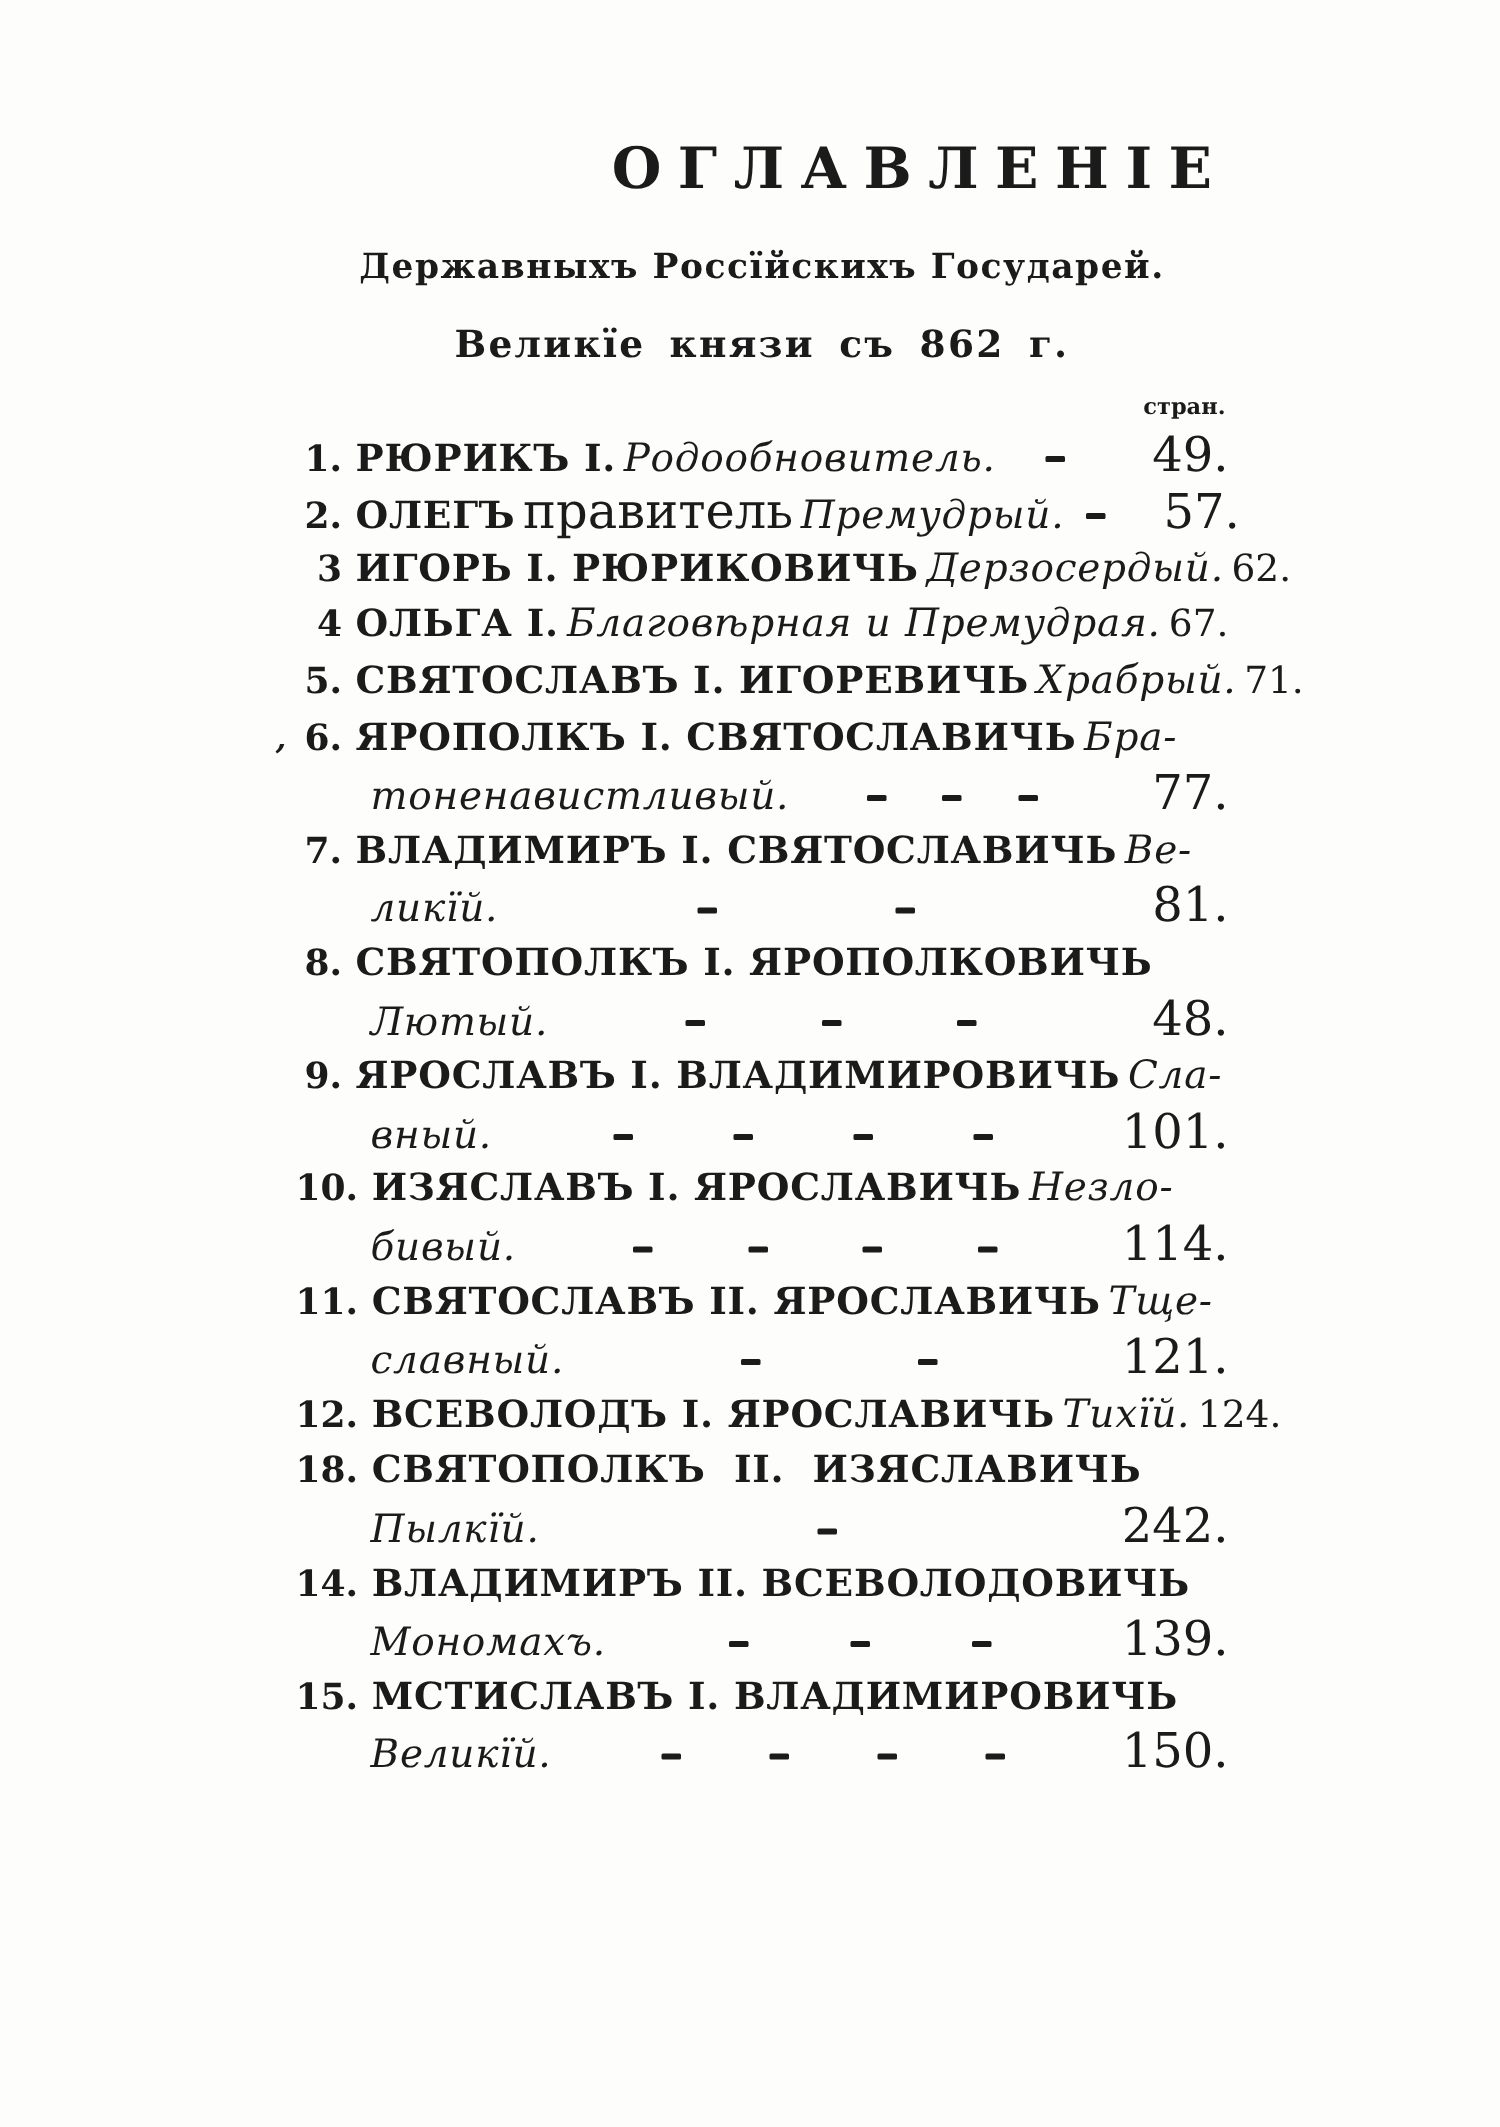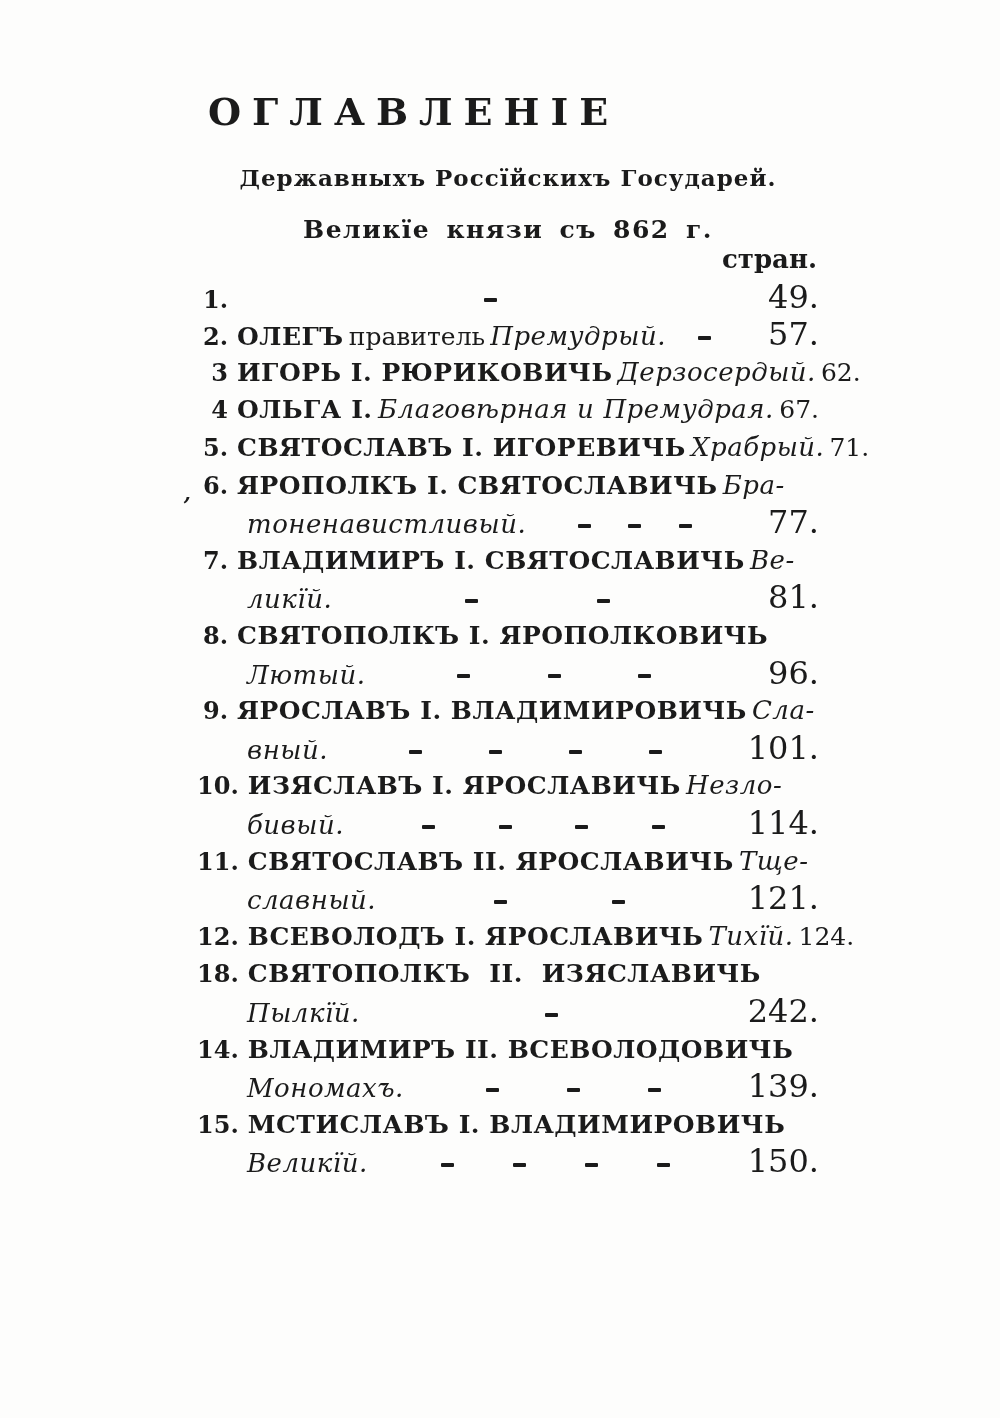--- a/index.html
+++ b/index.html
@@ -6,48 +6,48 @@
   .page{
     position:relative;
     width:1000px;height:1418px;
     background:#fdfdfc;
     font-family:"DejaVu Serif","Liberation Serif",serif;
     color:#1b1b1b;
     overflow:hidden;
   }
   .content{position:absolute;left:197px;top:90px;width:622px;}
   .title{
-    text-align:left;font-size:38px;font-weight:bold;
+    text-align:right;font-size:38px;font-weight:bold;
     letter-spacing:11px;padding-left:11px;line-height:1.15;
     white-space:nowrap;
   }
   .subtitle{
     text-align:center;font-size:23px;font-weight:bold;
     margin-top:30px;letter-spacing:1px;white-space:nowrap;
   }
   .subheading{
     text-align:center;font-size:25px;font-weight:bold;
     margin-top:24px;letter-spacing:1.5px;word-spacing:6px;white-space:nowrap;
   }
   .col-label{
-    text-align:right;font-size:26px;font-weight:bold;
-    margin-top:0;padding-right:2px;
+    text-align:right;font-size:15px;font-weight:bold;
+    margin-top:18px;padding-right:2px;
   }
   .list{margin-top:5px;}
   .line{
     display:flex;align-items:baseline;
     height:37.6px;line-height:37.6px;white-space:nowrap;
   }
   .num{
     flex:0 0 31px;text-align:right;padding-right:9px;
     font-size:24px;font-weight:bold;
   }
   .caps{font-weight:bold;font-size:25px;letter-spacing:0.5px;}
   .ep{font-style:italic;font-weight:normal;font-size:26px;letter-spacing:0.5px;}
-  .plain{font-weight:normal;font-size:25px;}
+  .plain{font-weight:normal;font-size:33px;}
   .fill{flex:1 1 auto;min-width:0;}
   .just{text-align:justify;text-align-last:justify;}
   .no-pg{padding-right:58px;}
   .cont{padding-left:10px;}
   .segs{flex:0 0 auto;}
   .dashes{
     flex:1 1 auto;align-self:stretch;
     display:flex;align-items:center;justify-content:space-evenly;
     padding:0 14px;
   }
@@ -66,20 +66,21 @@
   <span class="artifact">’</span>
   <div class="content">
     <div class="title">ОГЛАВЛЕНІЕ</div>
     <div class="subtitle">Державныхъ Россїйскихъ Государей.</div>
     <div class="subheading">Великїе князи съ 862 г.</div>
     <div class="col-label">стран.</div>
     <div class="list" id="toc-list">
         <div class="entry">
           <div class="line">
             <span class="num">1.</span>
+            <span class="segs"><span class="caps">РЮРИКЪ I.</span> <span class="ep">Родообновитель.</span></span>
             <span class="dashes">
               <span class="dash"></span>
             </span>
             <span class="pg">49.</span>
           </div>
         </div>
         <div class="entry">
           <div class="line">
             <span class="num">2.</span>
             <span class="segs"><span class="caps">ОЛЕГЪ</span> <span class="plain">правитель</span> <span class="ep">Премудрый.</span></span>
@@ -144,21 +145,21 @@
             <span class="fill just no-pg"><span class="caps">СВЯТОПОЛКЪ I. ЯРОПОЛКОВИЧЬ</span></span>
           </div>
           <div class="line">
             <span class="num"></span>
             <span class="segs cont"><span class="ep">Лютый.</span></span>
             <span class="dashes">
               <span class="dash"></span>
               <span class="dash"></span>
               <span class="dash"></span>
             </span>
-            <span class="pg">96.</span>
+            <span class="pg">48.</span>
           </div>
         </div>
         <div class="entry">
           <div class="line">
             <span class="num">9.</span>
             <span class="fill just no-pg"><span class="caps">ЯРОСЛАВЪ I. ВЛАДИМИРОВИЧЬ</span> <span class="ep">Сла-</span></span>
           </div>
           <div class="line">
             <span class="num"></span>
             <span class="segs cont"><span class="ep">вный.</span></span>

